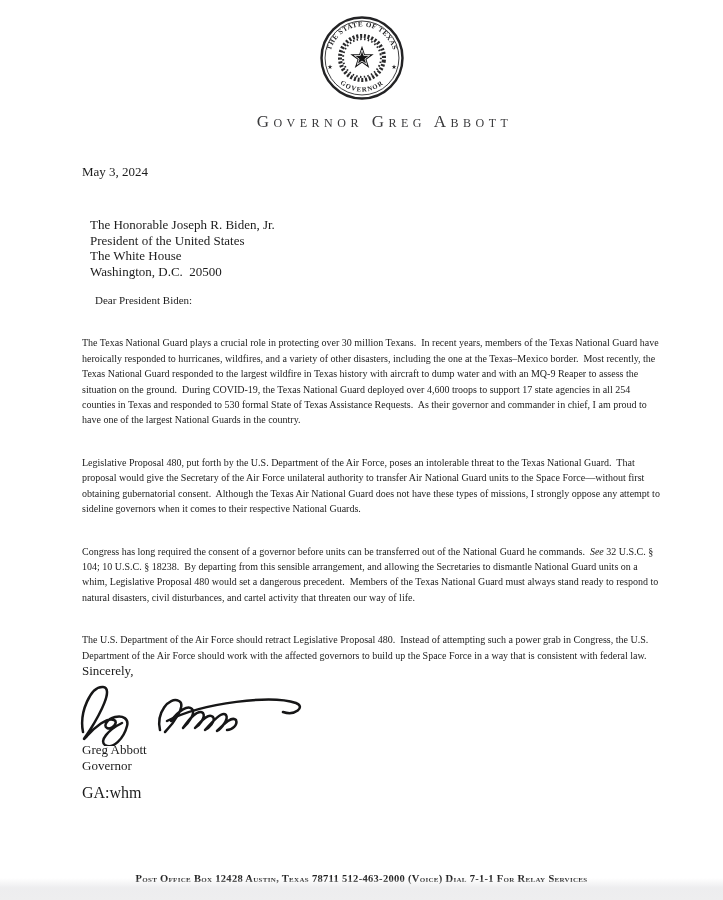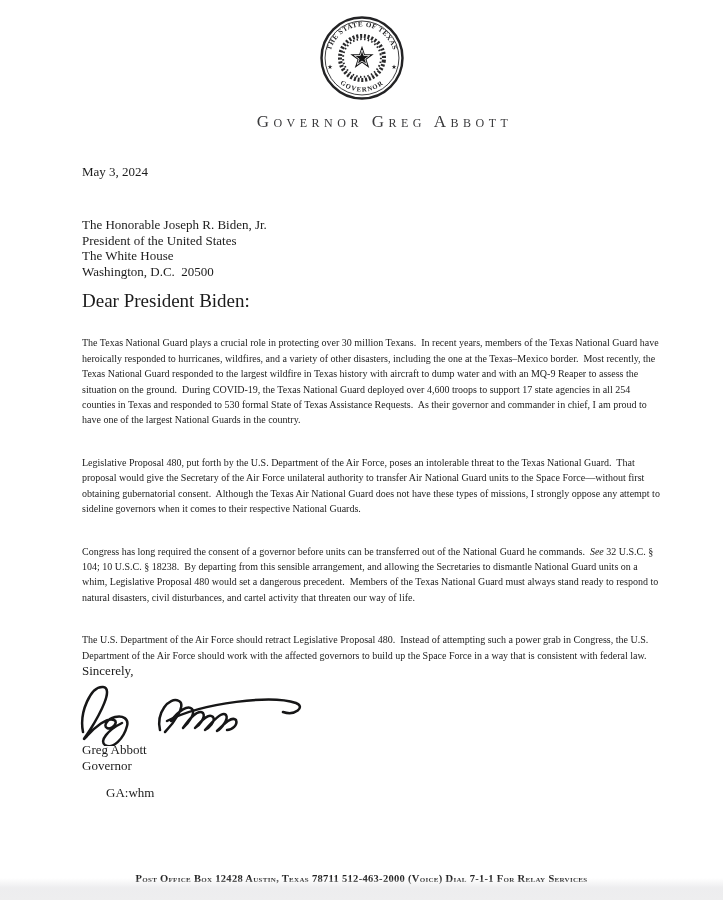--- a/index.html
+++ b/index.html
@@ -27,37 +27,37 @@
     margin-top: 10px;
     text-align: center;
     font-variant: small-caps;
     font-size: 17px;
     letter-spacing: 4.5px;
     color: #39393b;
     padding-left: 46px;
   }
   
   .date-line { margin-top: 32px; font-size: 13px; line-height: 15.4px; }
-  .recipient-block { margin-top: 38px; font-size: 13px; line-height: 15.4px; }
-  .salutation { margin-top: 14px; font-size: 19px; line-height: 15.4px; white-space: pre-wrap; }
+  .recipient-block { margin-top: 38px; font-size: 13px; line-height: 15.4px; margin-left: 8px; }
+  .salutation { margin-top: 14px; font-size: 11px; line-height: 15.4px; white-space: pre-wrap; margin-left: 13px; }
   .para {
     margin-top: 27px;
     font-size: 10px;
     line-height: 15.4px;
     white-space: pre-wrap;
     text-align: left;
   }
   .para .cite-italic { font-style: italic; text-align: right; }
   .closing { font-size: 13px; line-height: 15.4px; }
   .addr-line { white-space: pre-wrap; }
   
   .signature-wrap { margin-top: 2px; margin-left: -6px; height: 62px; }
   .signature-wrap svg { display: block; }
   .signer-block { font-size: 13px; line-height: 15.4px; }
-  .initials { margin-top: 12px; font-size: 13px; line-height: 15.4px; margin-left: 24px; }
+  .initials { margin-top: 12px; font-size: 16px; line-height: 15.4px; }
   
   .page-footer {
     position: absolute;
     left: 0; right: 0; bottom: 16px;
     text-align: center;
     font-variant: small-caps;
     font-weight: bold;
     font-size: 10.5px;
     letter-spacing: 0.3px;
     color: #222;

